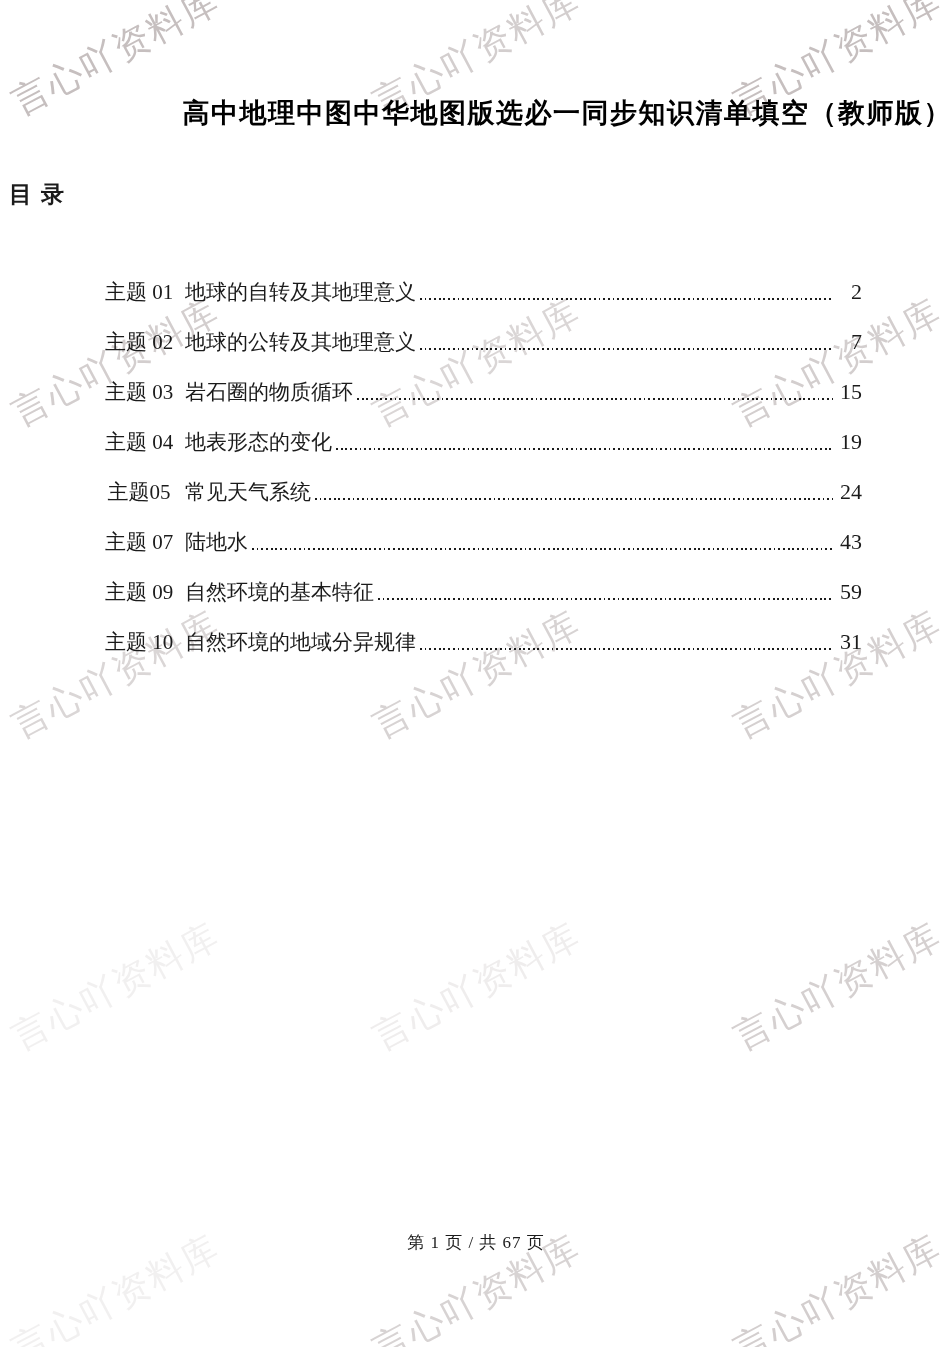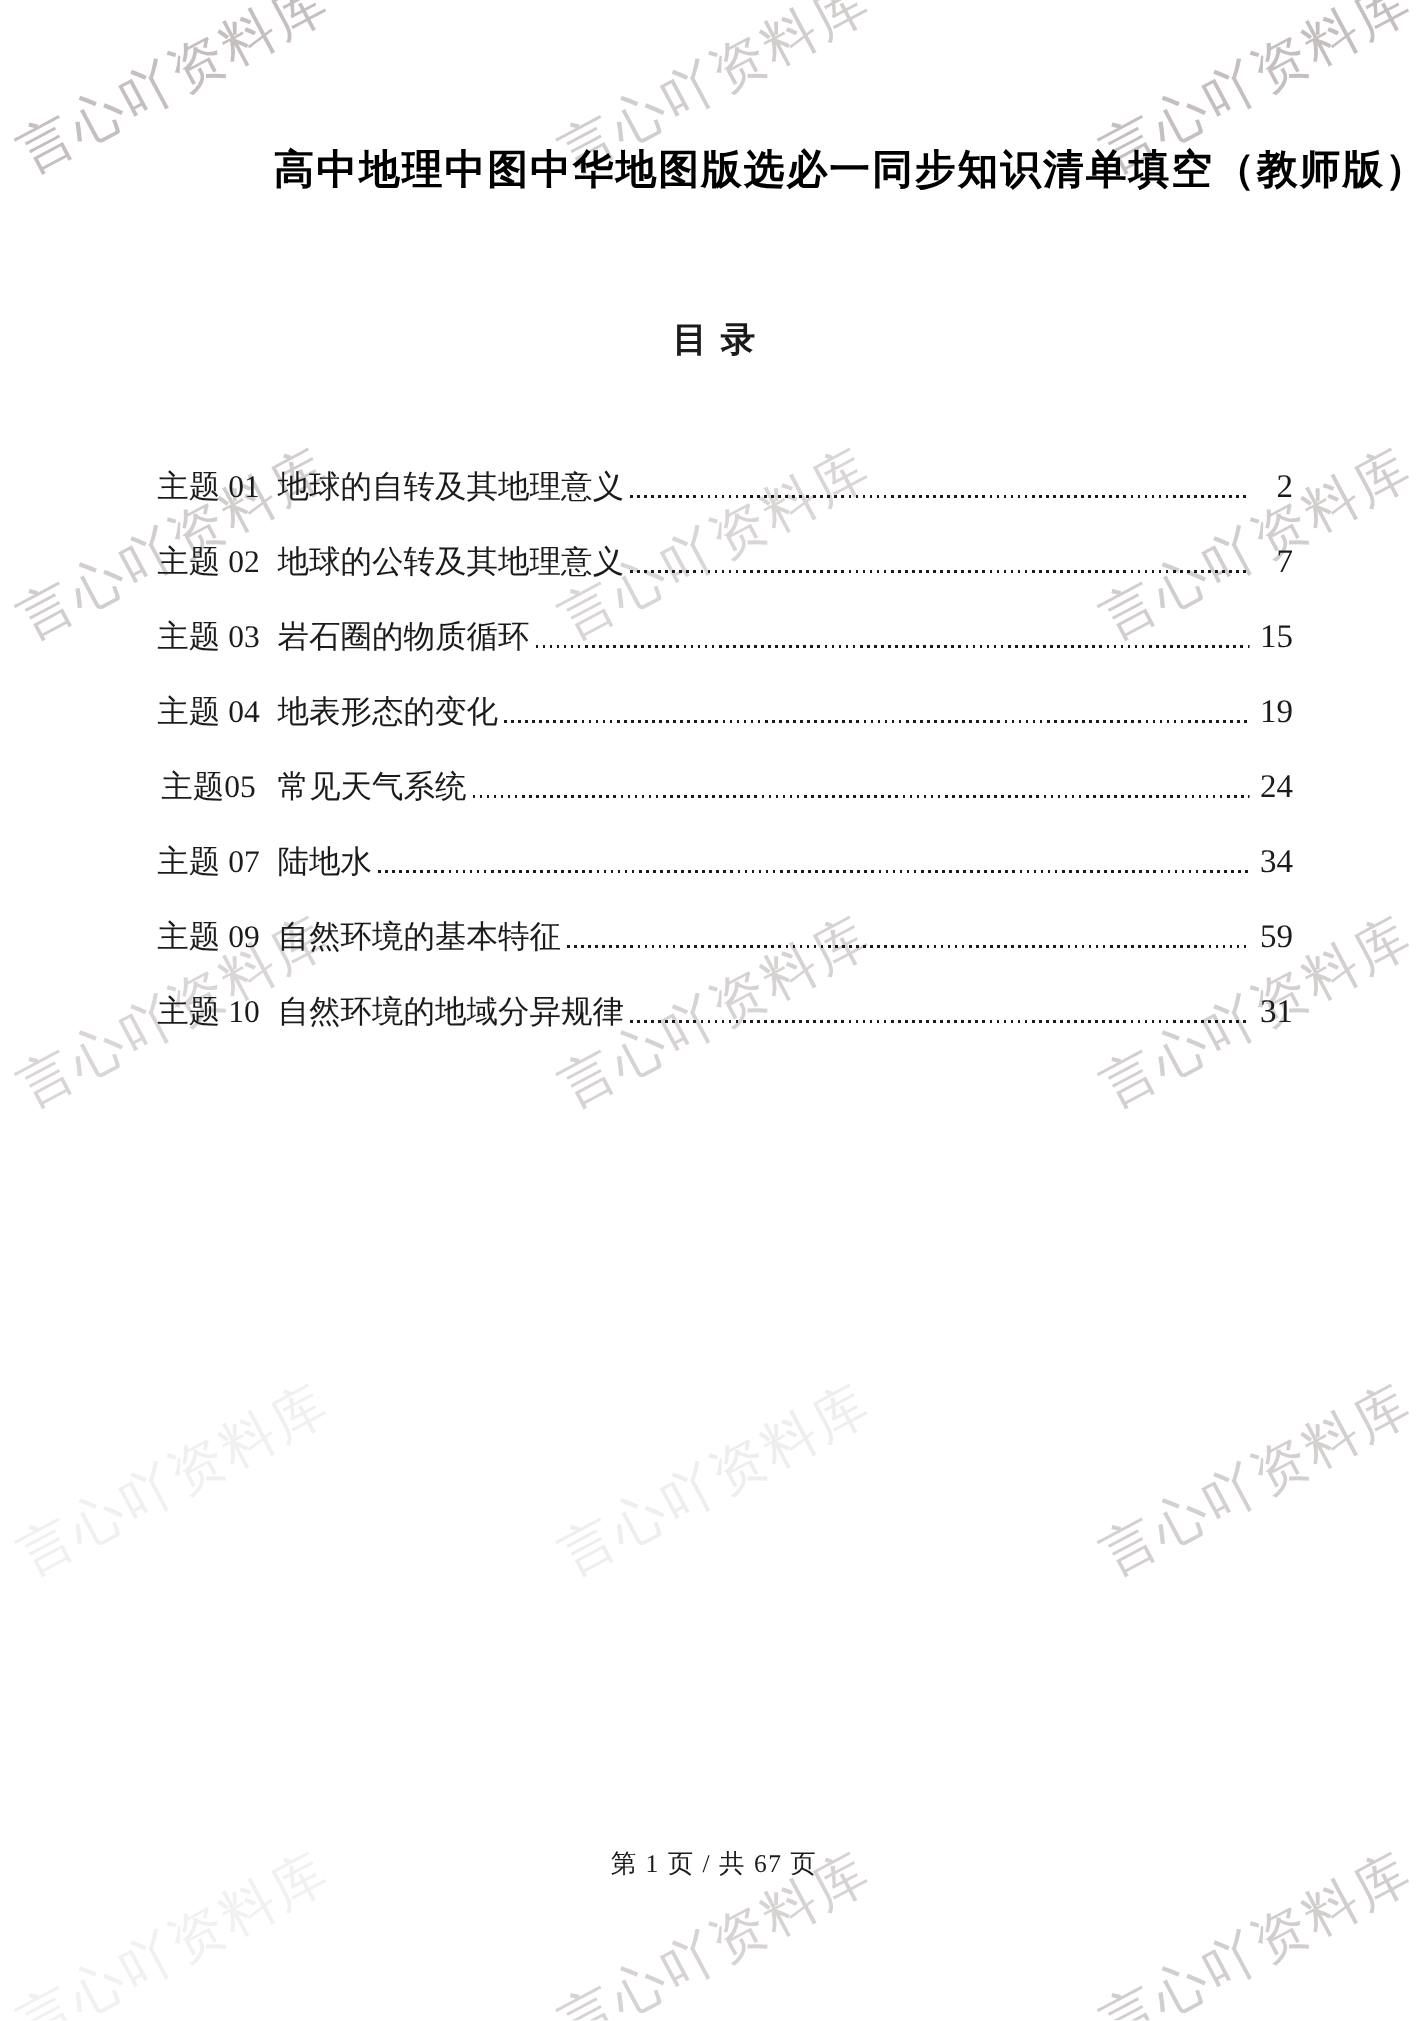--- a/index.html
+++ b/index.html
@@ -28,22 +28,21 @@
     padding-top:97px;
     text-align:right;
     font-family:"Liberation Sans", sans-serif;
     font-size:27px;
     font-weight:bold;
     letter-spacing:1.5px;
     line-height:32px;
     color:#000;
   }
   .toc-heading{
-    margin:85px 0 0 0;
-    text-align:center;
+    margin:53px 0 0 0;
     font-size:23px;
     font-weight:bold;
     letter-spacing:9px;
     padding-left:9px; 
     line-height:26px;
   }
   .toc{margin-top:70px;padding:0 90px 0 93px;}
   .toc-row{
     display:flex;
     align-items:flex-end;
@@ -129,21 +128,21 @@
     <span class="toc-title">常见天气系统</span>
     <span class="toc-dots"></span>
     <span class="toc-page">24</span>
   </div>
 
 
   <div class="toc-row">
     <span class="toc-label">主题 07</span>
     <span class="toc-title">陆地水</span>
     <span class="toc-dots"></span>
-    <span class="toc-page">34</span>
+    <span class="toc-page">43</span>
   </div>
 
 
   <div class="toc-row">
     <span class="toc-label">主题 09</span>
     <span class="toc-title">自然环境的基本特征</span>
     <span class="toc-dots"></span>
     <span class="toc-page">59</span>
   </div>
 

